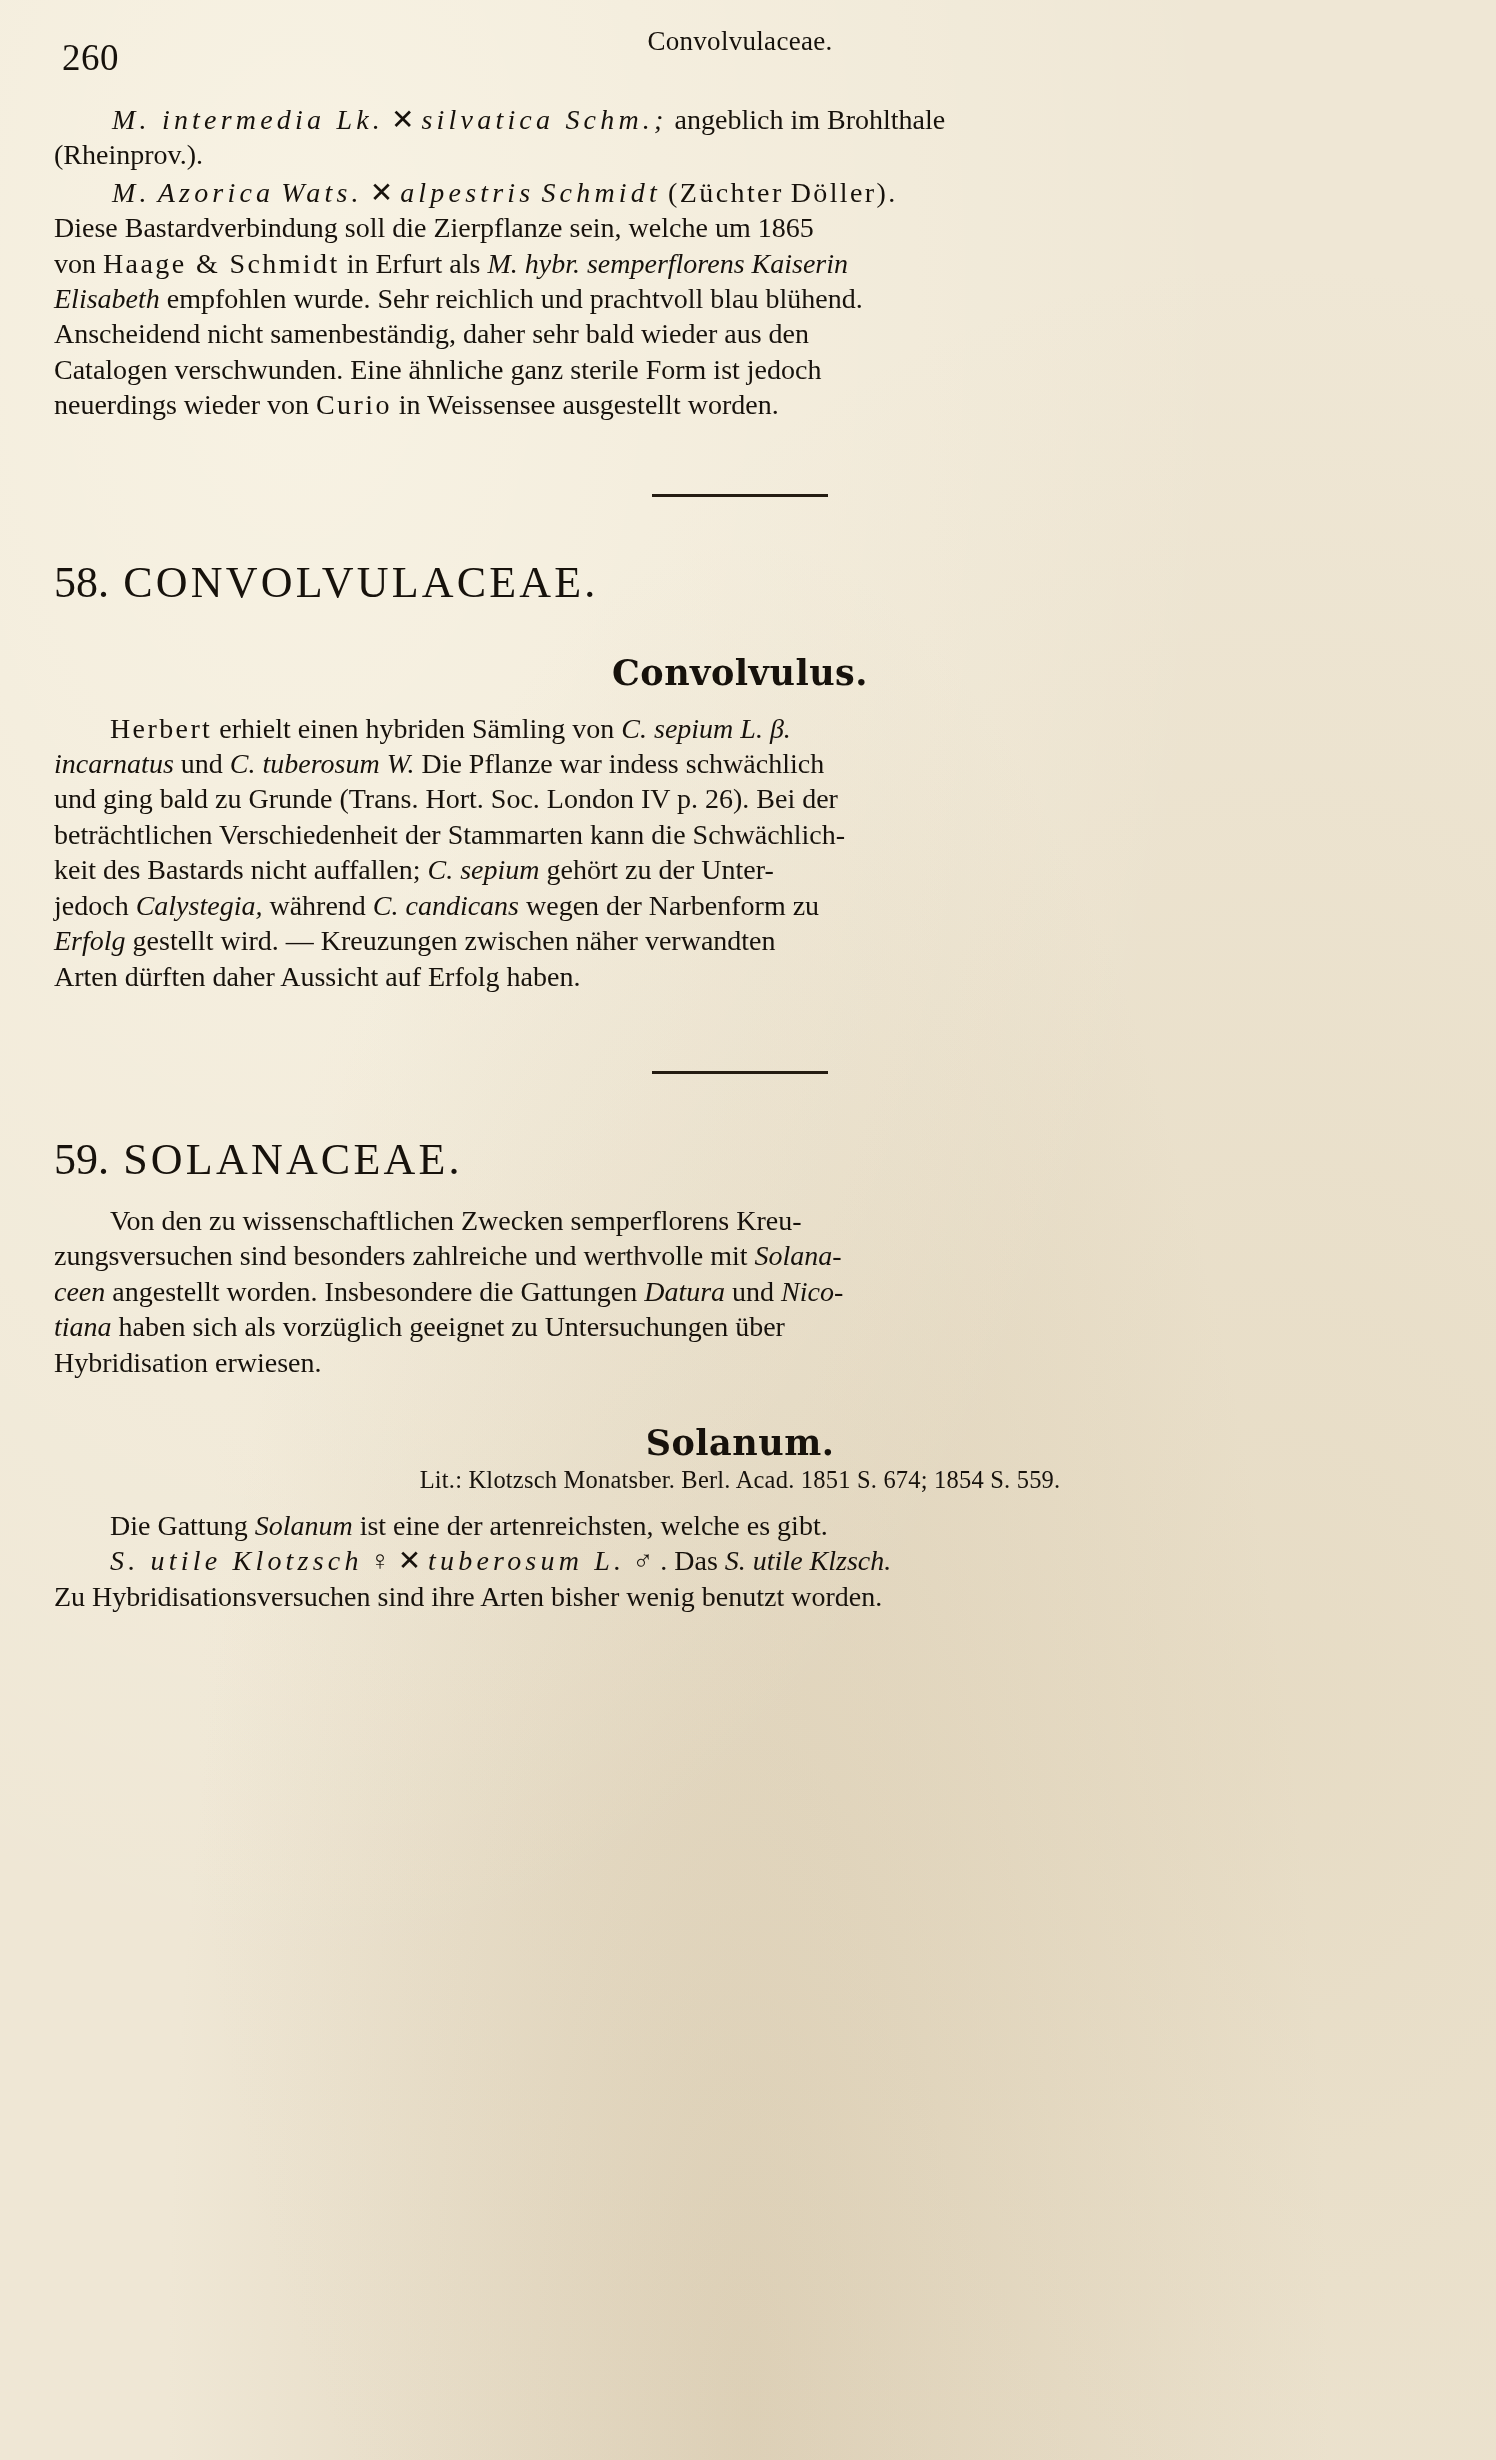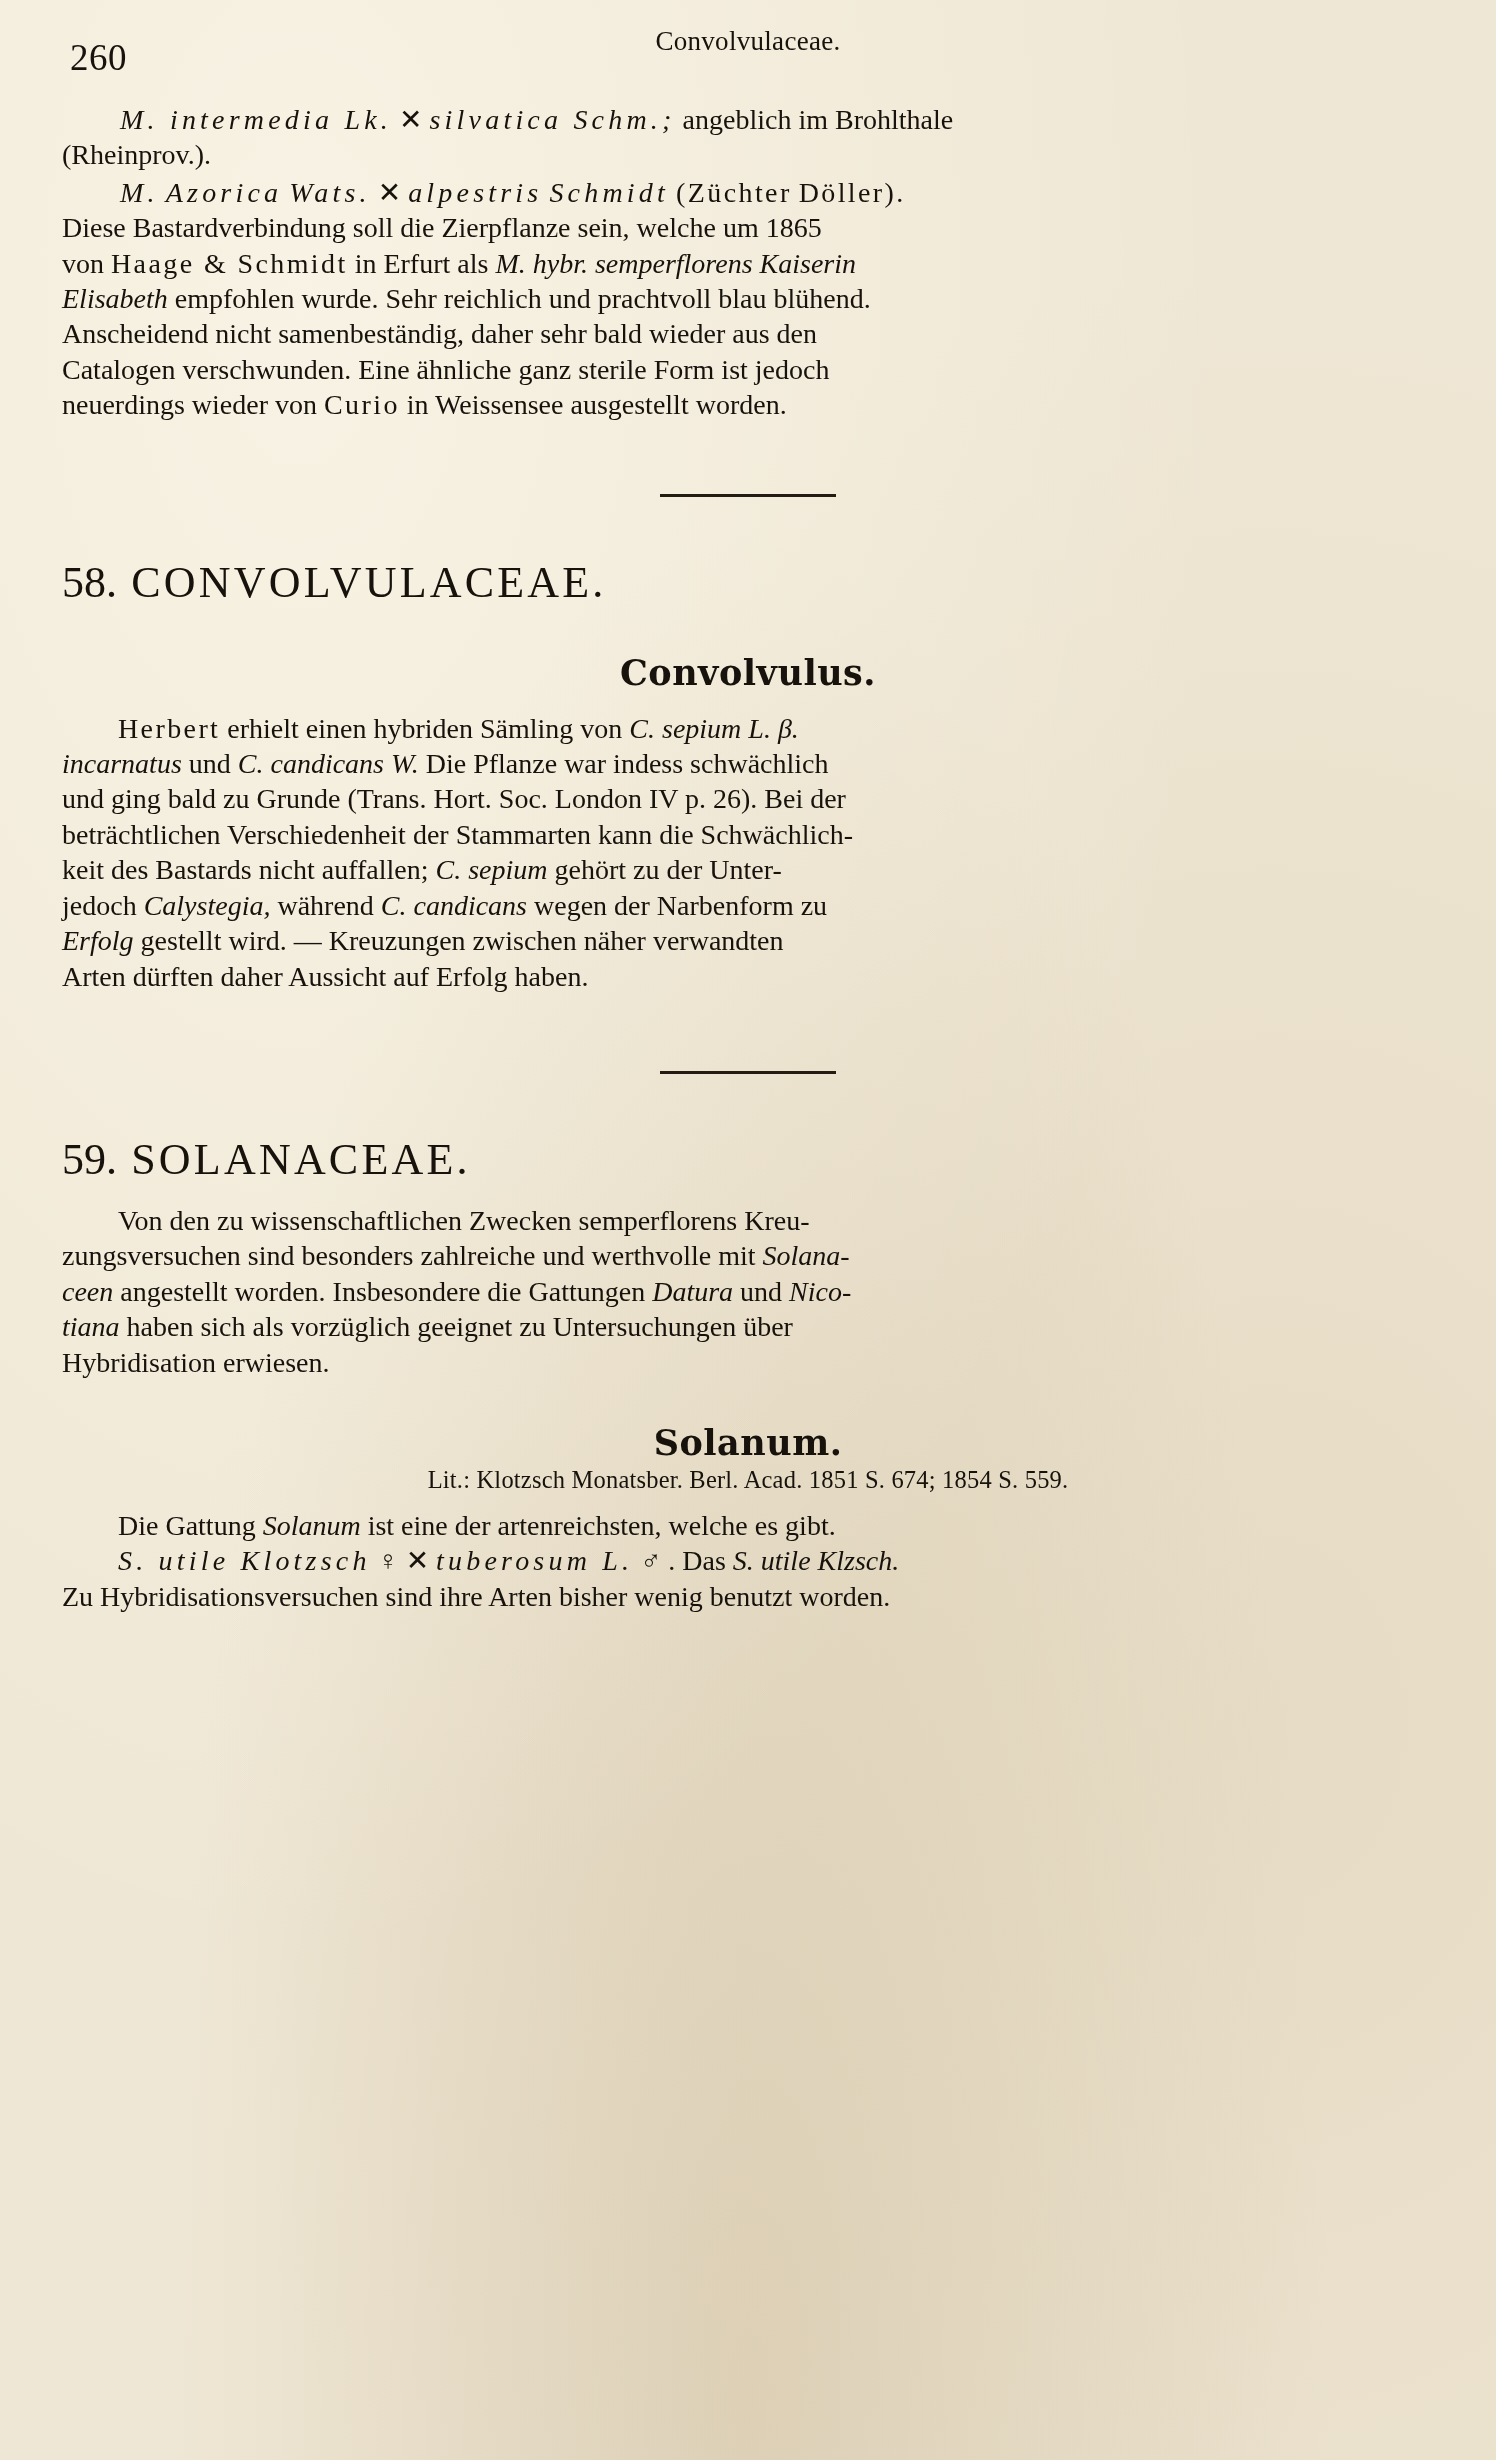--- a/index.html
+++ b/index.html
@@ -25,21 +25,21 @@
       radial-gradient(ellipse at 50% 98%, rgba(200,182,150,0.45), rgba(200,182,150,0) 55%);
     pointer-events: none;
   }
   .page {
     position: absolute;
     inset: 0;
     padding: 0;
   }
   .content {
     position: absolute;
-    left: 62px;
+    left: 54px;
     top: 0;
     width: 1372px;
   }
 
   
   .header {
     position: relative;
     height: 86px;
   }
   .folio {
@@ -202,21 +202,21 @@
 
     <div class="block para">
       <span class="ln just" style="padding-left:56px;">
         <span class="sp-sm">Herbert</span>
         <span>erhielt einen hybriden Sämling von</span>
         <span class="ital">C. sepium L. β.</span>
       </span>
       <span class="ln just">
         <span class="ital">incarnatus</span>
         <span>und</span>
-        <span class="ital">C. candicans W.</span>
+        <span class="ital">C. tuberosum W.</span>
         <span>Die Pflanze war indess schwächlich</span>
       </span>
       <span class="ln just">
         <span>und ging bald zu Grunde (Trans. Hort. Soc. London IV p. 26).</span>
         <span>Bei der</span>
       </span>
       <span class="ln just">
         <span>beträchtlichen Verschiedenheit der Stammarten kann die Schwächlich-</span>
       </span>
       <span class="ln just">

